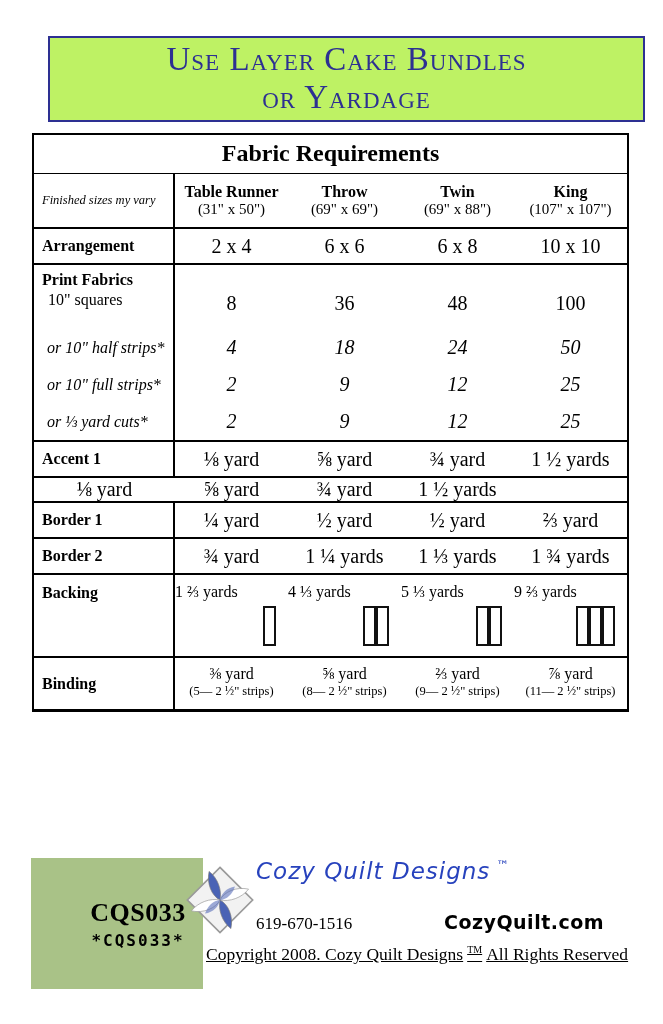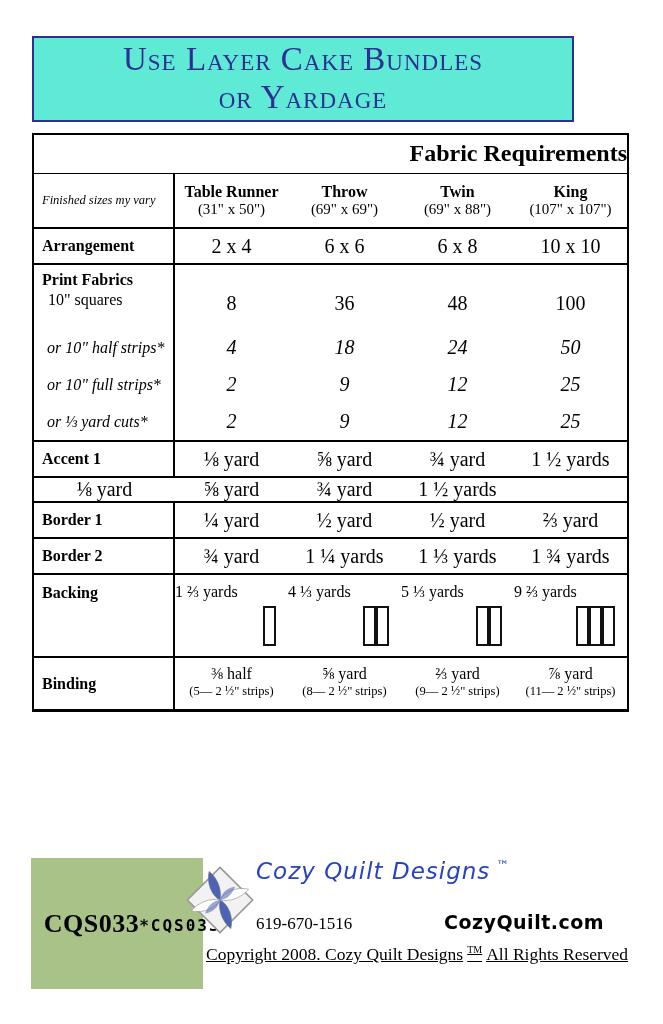--- a/index.html
+++ b/index.html
@@ -5,29 +5,29 @@
   :root{
     --navy:#2d3092;
     --brand-blue:#2742bd;
     --sage:#a9c287;
   }
   *{box-sizing:border-box;margin:0;padding:0;}
   body{background:#fff;font-family:"Liberation Serif",serif;color:#000;}
   .page{position:relative;width:663px;height:1024px;background:#ffffff;overflow:hidden;}
 
   
-  .title-box{position:absolute;left:32px;top:36px;width:542px;height:86px;
+  .title-box{position:absolute;left:48px;top:36px;width:597px;height:86px;
     border:2px solid var(--navy,#2d3092);display:flex;flex-direction:column;
-    justify-content:center;align-items:center;background:#5eead4;}
+    justify-content:center;align-items:center;background:#bef264;}
   .title-line{font-variant:small-caps;color:var(--navy,#2d3092);
     font-family:"Liberation Serif",serif;font-size:33px;line-height:1.15;letter-spacing:1px;}
 
   
   .fabric-table{position:absolute;left:32px;top:133px;width:597px;border:2px solid #000;background:#fff;}
-  .ft-title{text-align:right;font-weight:bold;font-size:24px;padding:5px 0 6px;border-bottom:1.5px solid #000;}
+  .ft-title{text-align:center;font-weight:bold;font-size:24px;padding:5px 0 6px;border-bottom:1.5px solid #000;}
   .grid-row{display:grid;grid-template-columns:141px 1fr 1fr 1fr 1fr;}
   .ft-header{border-bottom:2px solid #000;min-height:55px;}
   .corner-note{border-right:2px solid #000;display:flex;align-items:center;
     padding-left:8px;font-style:italic;font-size:12.5px;}
   .colhead{display:flex;flex-direction:column;justify-content:center;text-align:center;padding:4px 0;}
   .colname{font-weight:bold;font-size:16px;}
   .colsize{font-size:15px;}
 
   .ft-row{border-bottom:2px solid #000;align-items:center;}
   .rowlabel{border-right:2px solid #000;font-weight:bold;font-size:16px;
@@ -61,21 +61,21 @@
   .binding-row{border-bottom:1.5px solid #000;}
   .binding-cell{text-align:center;padding:7px 0 10px;}
   .binding-yard{font-size:16px;}
   .binding-strips{font-size:12.5px;margin-top:1px;}
 
   
   .footnote{padding:9px 10px 12px 16px;font-style:italic;font-size:16px;line-height:1.33;}
 
   
   .sku-box{position:absolute;left:31px;top:858px;width:172px;height:131px;
-    background:var(--sage,#a9c287);display:flex;flex-direction:row;
+    background:var(--sage,#a9c287);display:flex;flex-direction:column;
     align-items:center;justify-content:center;padding-left:42px;}
   .sku{font-weight:bold;font-size:26px;font-family:"Liberation Serif",serif;letter-spacing:.5px;}
   .barcode-text{font-family:"DejaVu Sans Mono",monospace;font-weight:bold;
     font-size:16px;letter-spacing:2px;margin-top:3px;}
 
   .logo{position:absolute;left:186px;top:862px;width:68px;height:76px;}
   .brand-line{position:absolute;left:256px;top:858px;color:var(--brand-blue,#2742bd);
     font-family:"DejaVu Sans",sans-serif;font-style:italic;font-size:23px;letter-spacing:1px;white-space:nowrap;}
   .brand-tm{font-size:13px;vertical-align:super;margin-left:6px;font-style:normal;}
   .address{position:absolute;left:256px;top:891px;font-size:17px;white-space:nowrap;}
@@ -228,21 +228,21 @@
             <div class="panel"></div>
             <div class="panel"></div>
             <div class="panel"></div>
           </div>
       </div>
     </div>
 
     <div class="grid-row binding-row">
       <div class="rowlabel">Binding</div>
       <div class="binding-cell">
-        <div class="binding-yard">⅜ half</div>
+        <div class="binding-yard">⅜ yard</div>
         <div class="binding-strips">(5— 2 ½" strips)</div>
       </div>
       <div class="binding-cell">
         <div class="binding-yard">⅝ yard</div>
         <div class="binding-strips">(8— 2 ½" strips)</div>
       </div>
       <div class="binding-cell">
         <div class="binding-yard">⅔ yard</div>
         <div class="binding-strips">(9— 2 ½" strips)</div>
       </div>

